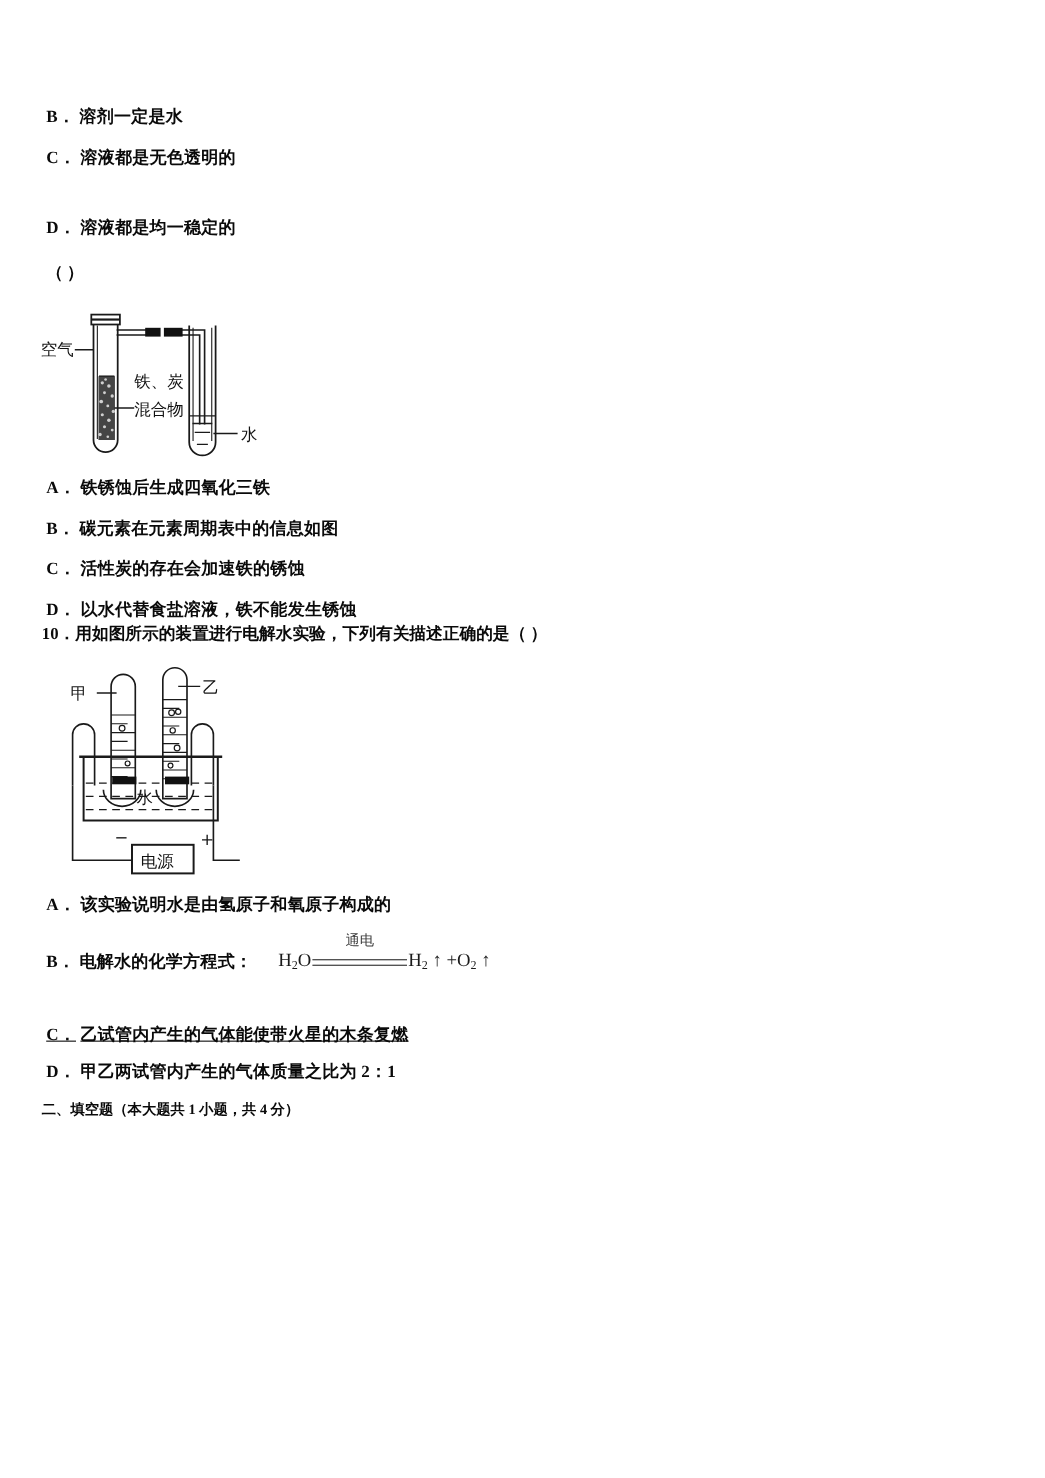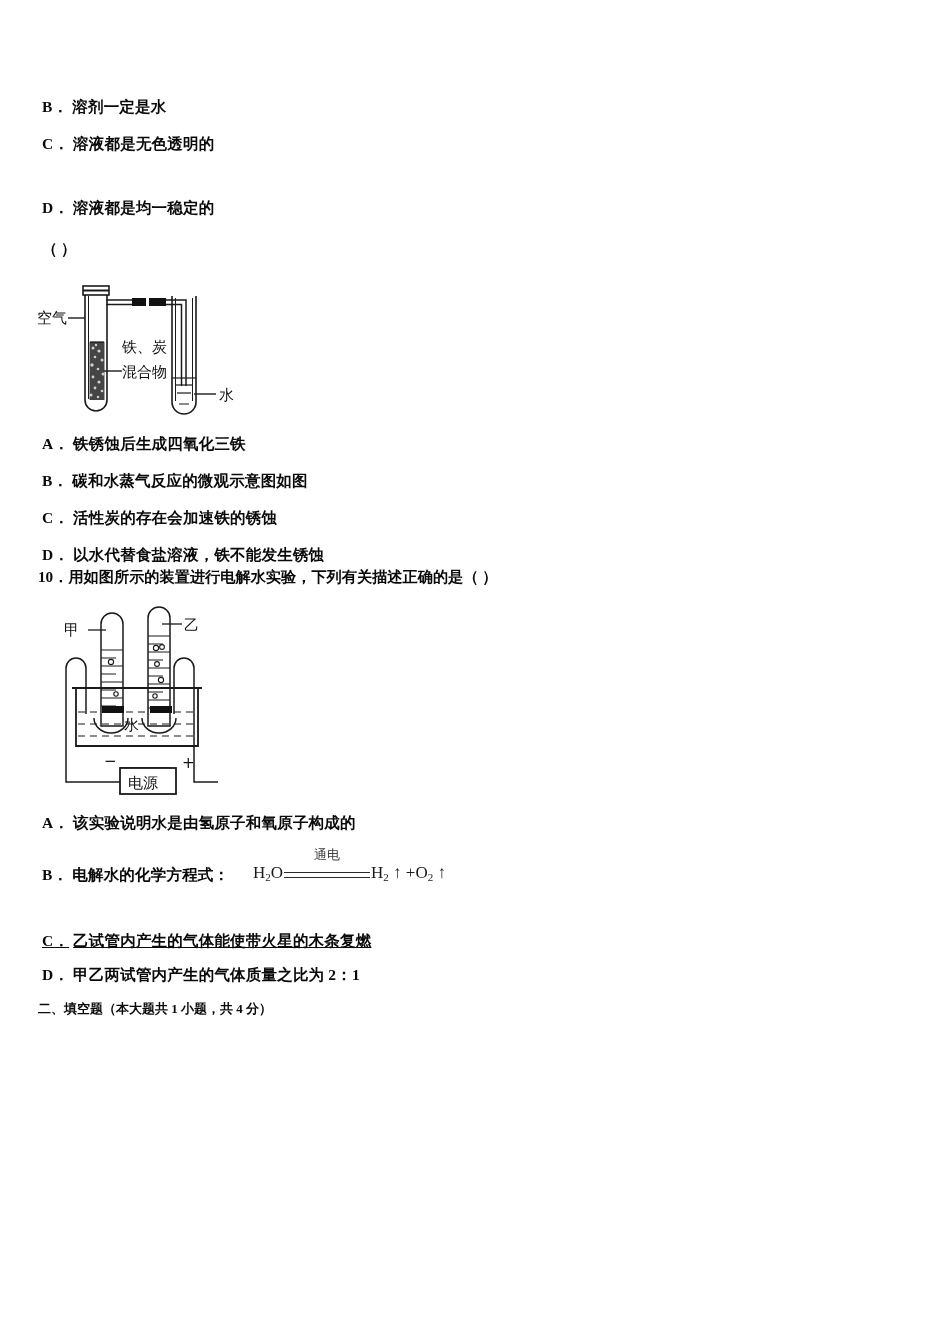--- a/index.html
+++ b/index.html
@@ -195,21 +195,21 @@
       <text class="cnlabel" x="86" y="74">铁、炭</text>
       <text class="cnlabel" x="86" y="99">混合物</text>
       <text class="cnlabel" x="183" y="122">水</text>
     </svg>
   </div>
 
   <div class="line opt" style="left:42px; top:435px;">
     <span class="lbl">A．</span><span>铁锈蚀后生成四氧化三铁</span>
   </div>
   <div class="line opt" style="left:42px; top:472px;">
-    <span class="lbl">B．</span><span>碳和水蒸气反应的微观示意图如图</span>
+    <span class="lbl">B．</span><span>碳元素在元素周期表中的信息如图</span>
   </div>
   <div class="line opt" style="left:42px; top:509px;">
     <span class="lbl">C．</span><span>活性炭的存在会加速铁的锈蚀</span>
   </div>
   <div class="line opt" style="left:42px; top:546px;">
     <span class="lbl">D．</span><span>以水代替食盐溶液，铁不能发生锈蚀</span>
   </div>
 
   <div class="line qline" style="left:38px; top:568px;">
     <span class="num">10．</span><span>用如图所示的装置进行电解水实验，下列有关描述正确的是（  ）</span>

